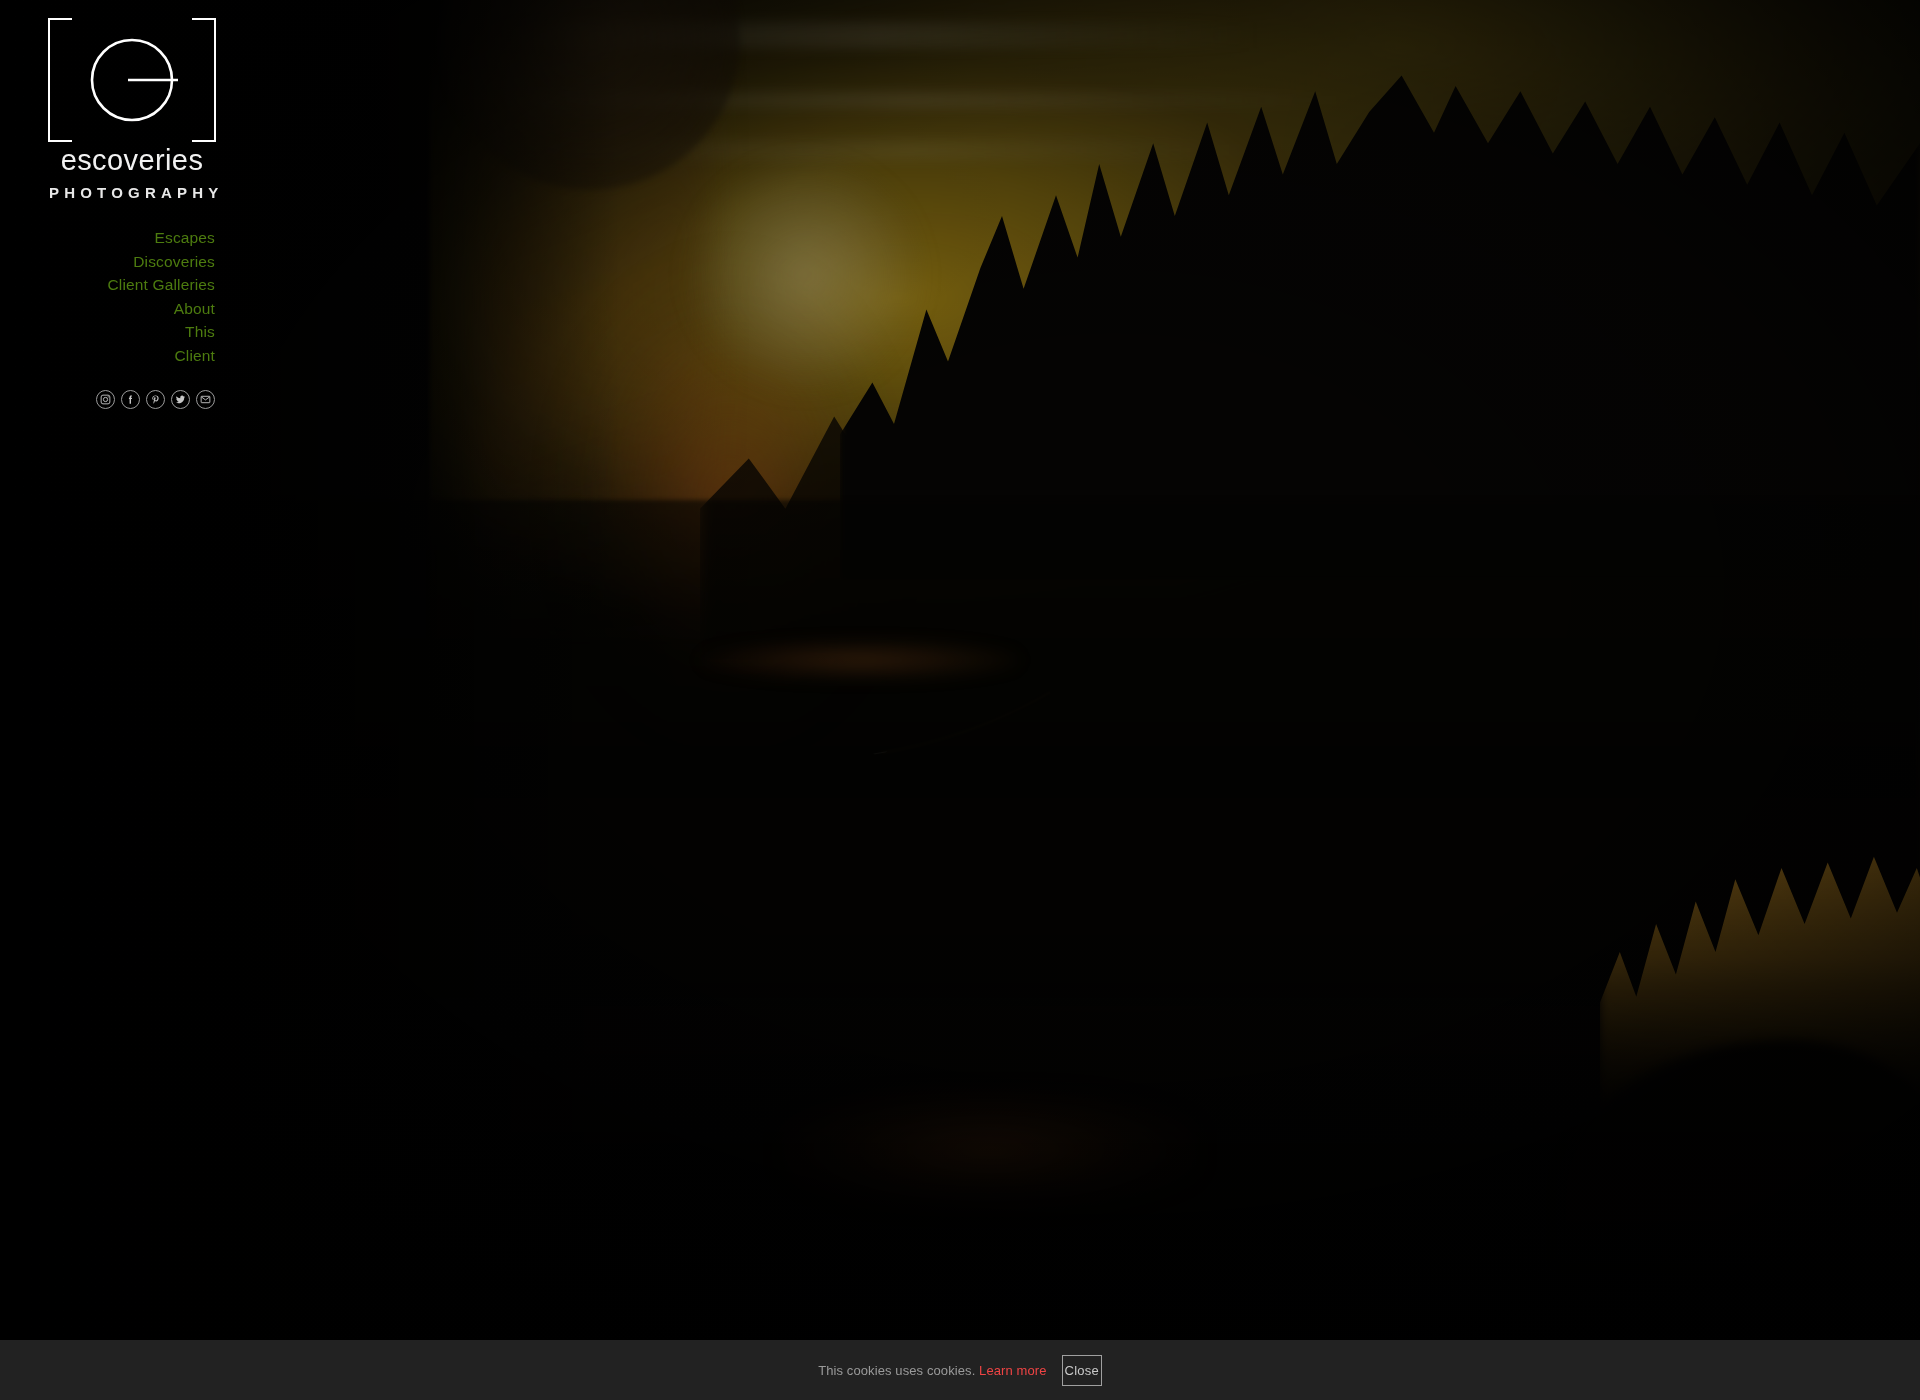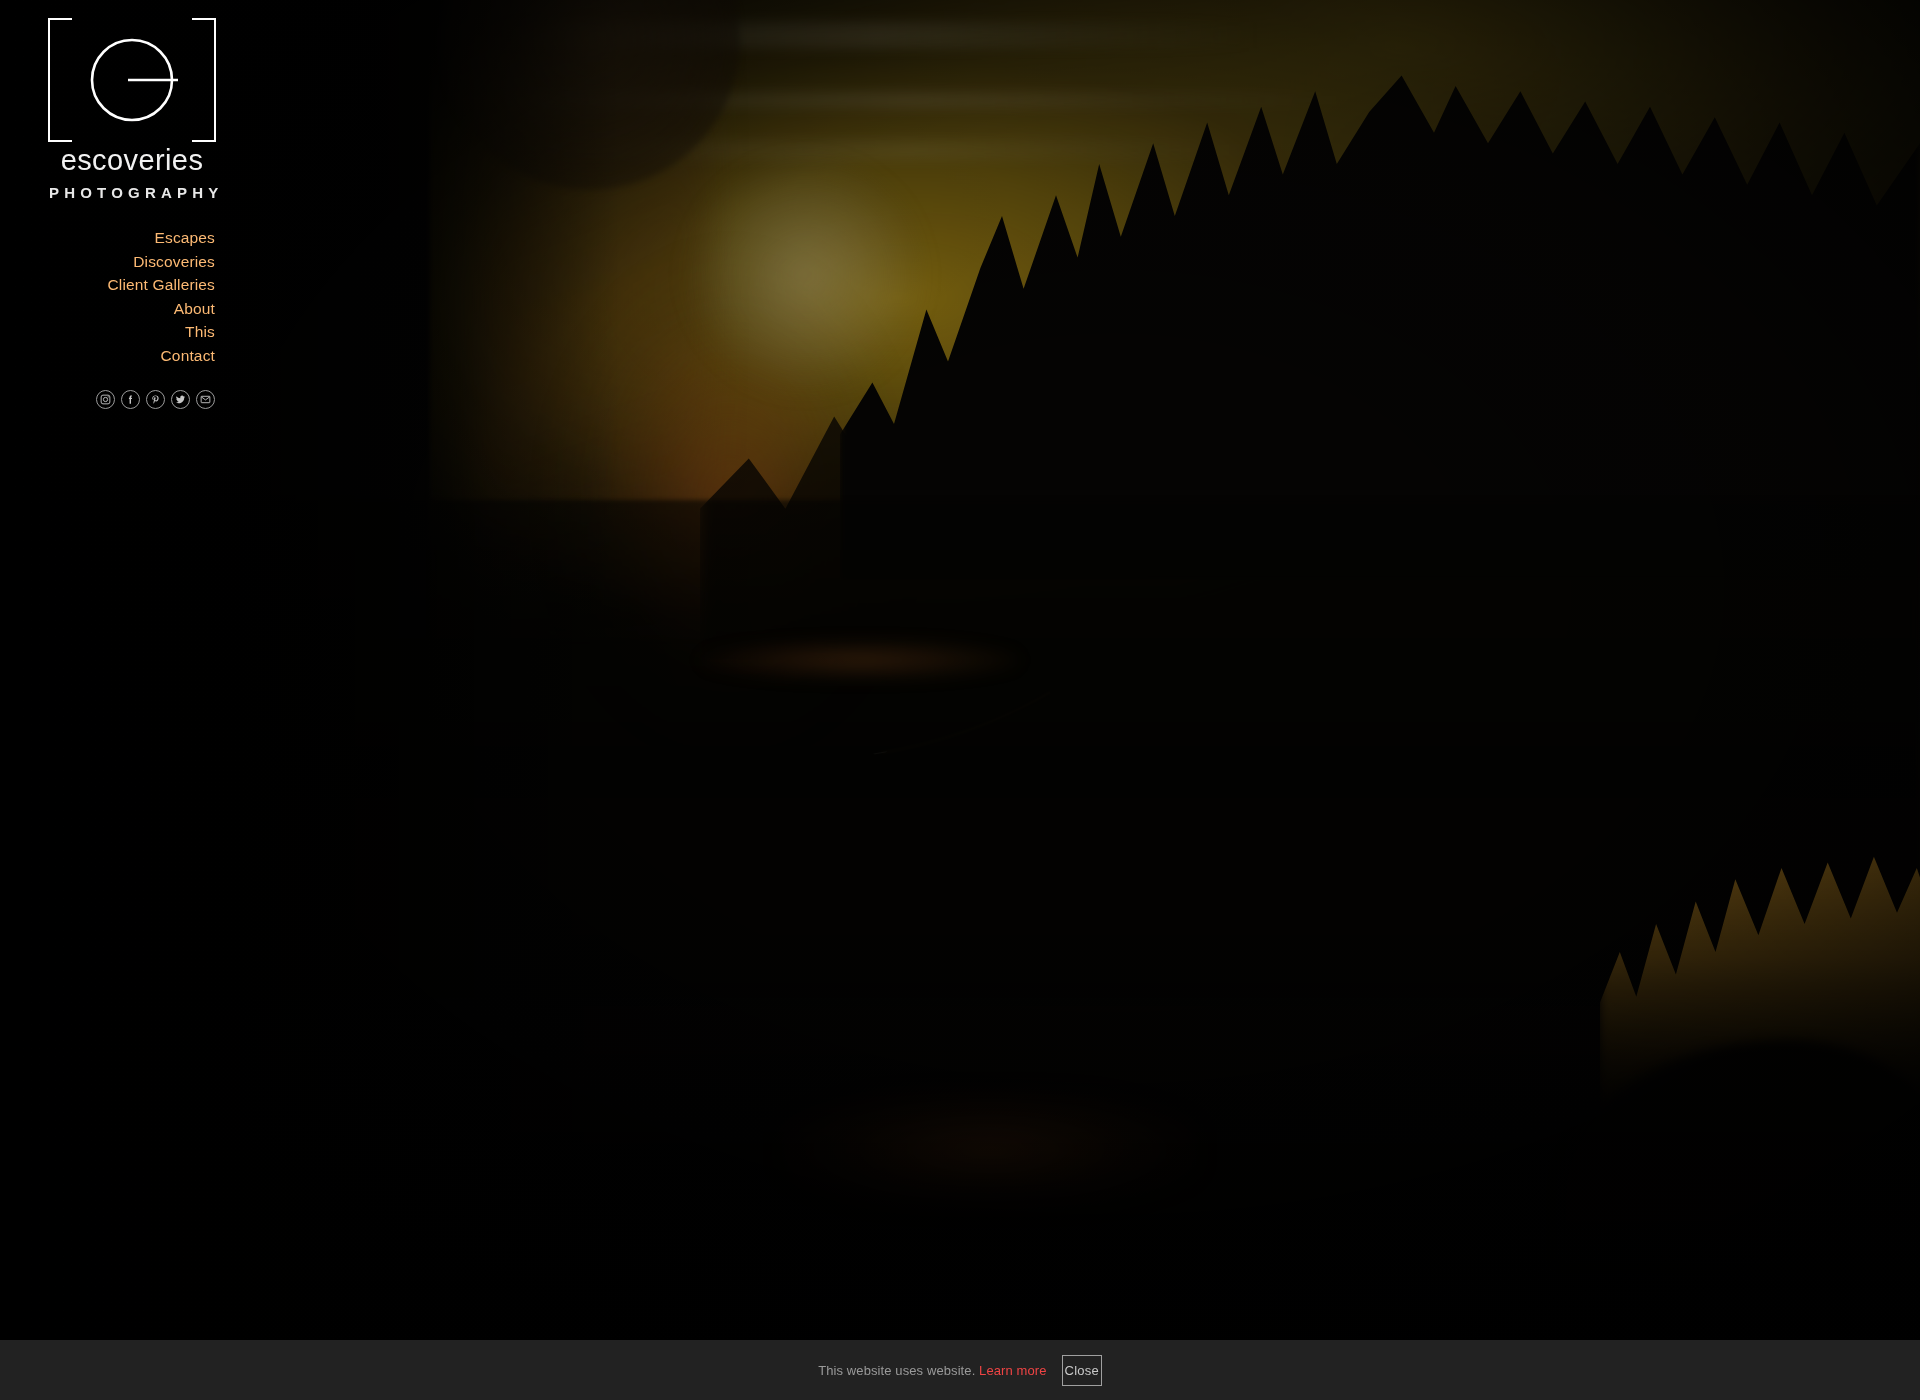--- a/index.html
+++ b/index.html
@@ -286,21 +286,21 @@
   #main-nav {
     margin-top:-4px;
     padding-right:51px;
     text-align:right;
   }
   .nav-item {
     display:block;
     font-family:"Liberation Sans", sans-serif;
     font-size:15.5px; font-weight:300;
     line-height:23.6px;
-    color:#fdba74;
+    color:#4d7c0f;
     letter-spacing:0.15px;
     text-decoration:none;
     white-space:nowrap;
     cursor:pointer;
   }
 
   
   #social-row {
     margin-top:22px;
     padding-right:51px;
@@ -399,21 +399,21 @@
       <div class="wordmark-sub">PHOTOGRAPHY</div>
     </div>
   </div>
 
   <nav id="main-nav">
     <a class="nav-item">Escapes</a>
     <a class="nav-item">Discoveries</a>
     <a class="nav-item">Client Galleries</a>
     <a class="nav-item">About</a>
     <a class="nav-item">This</a>
-    <a class="nav-item">Contact</a>
+    <a class="nav-item">Client</a>
   </nav>
 
   <div id="social-row">
 
     <span class="social-icon">
       <svg width="11" height="11" viewBox="0 0 24 24" fill="none" stroke="currentColor" stroke-width="2">
         <rect x="2.5" y="2.5" width="19" height="19" rx="4"></rect>
         <circle cx="12" cy="12" r="4.6"></circle>
         <circle cx="17.8" cy="6.2" r="1.3" fill="currentColor" stroke="none"></circle>
       </svg>
@@ -443,18 +443,18 @@
         <path d="M3 6.3l9 6.6 9-6.6"></path>
       </svg>
     </span>
 
   </div>
 </div>
 
 <div id="cookie-banner">
   <div class="cookie-inner">
     <div class="cookie-text">
-      <span>This website uses website.</span>
+      <span>This cookies uses cookies.</span>
       <a class="cookie-link">Learn more</a>
     </div>
     <button id="cookie-close">Close</button>
   </div>
 </div>
 
 </body></html>

